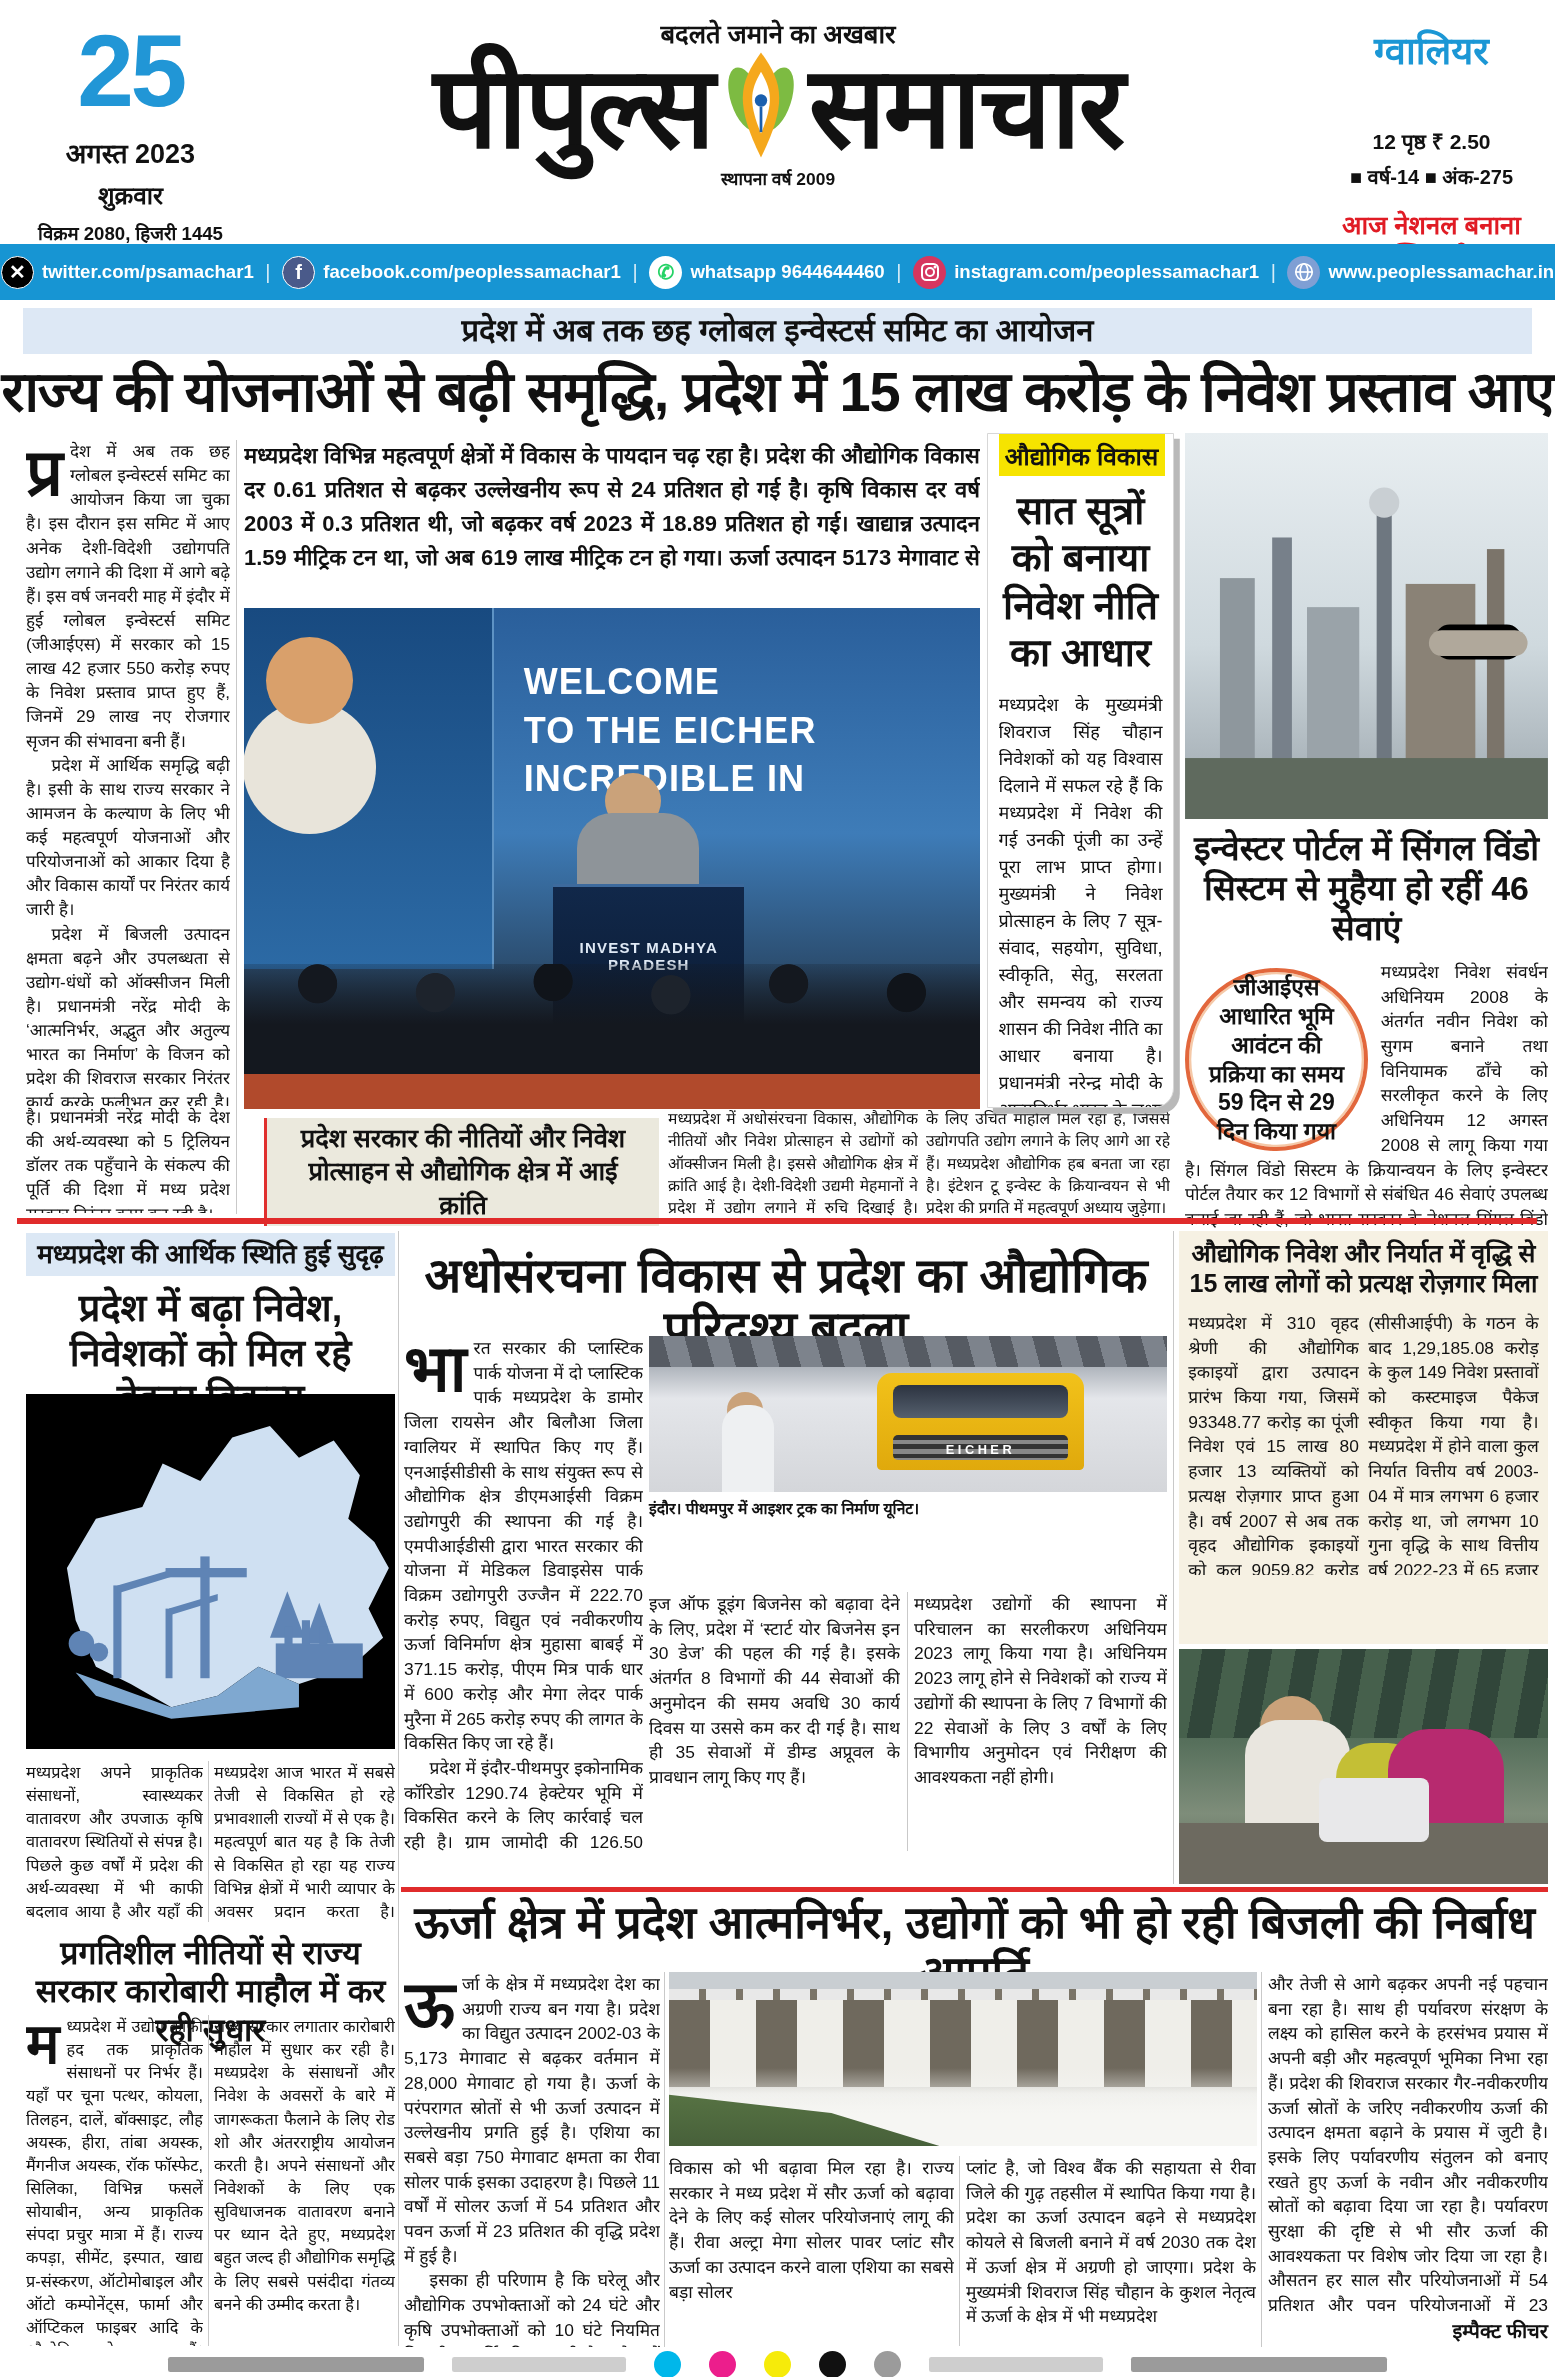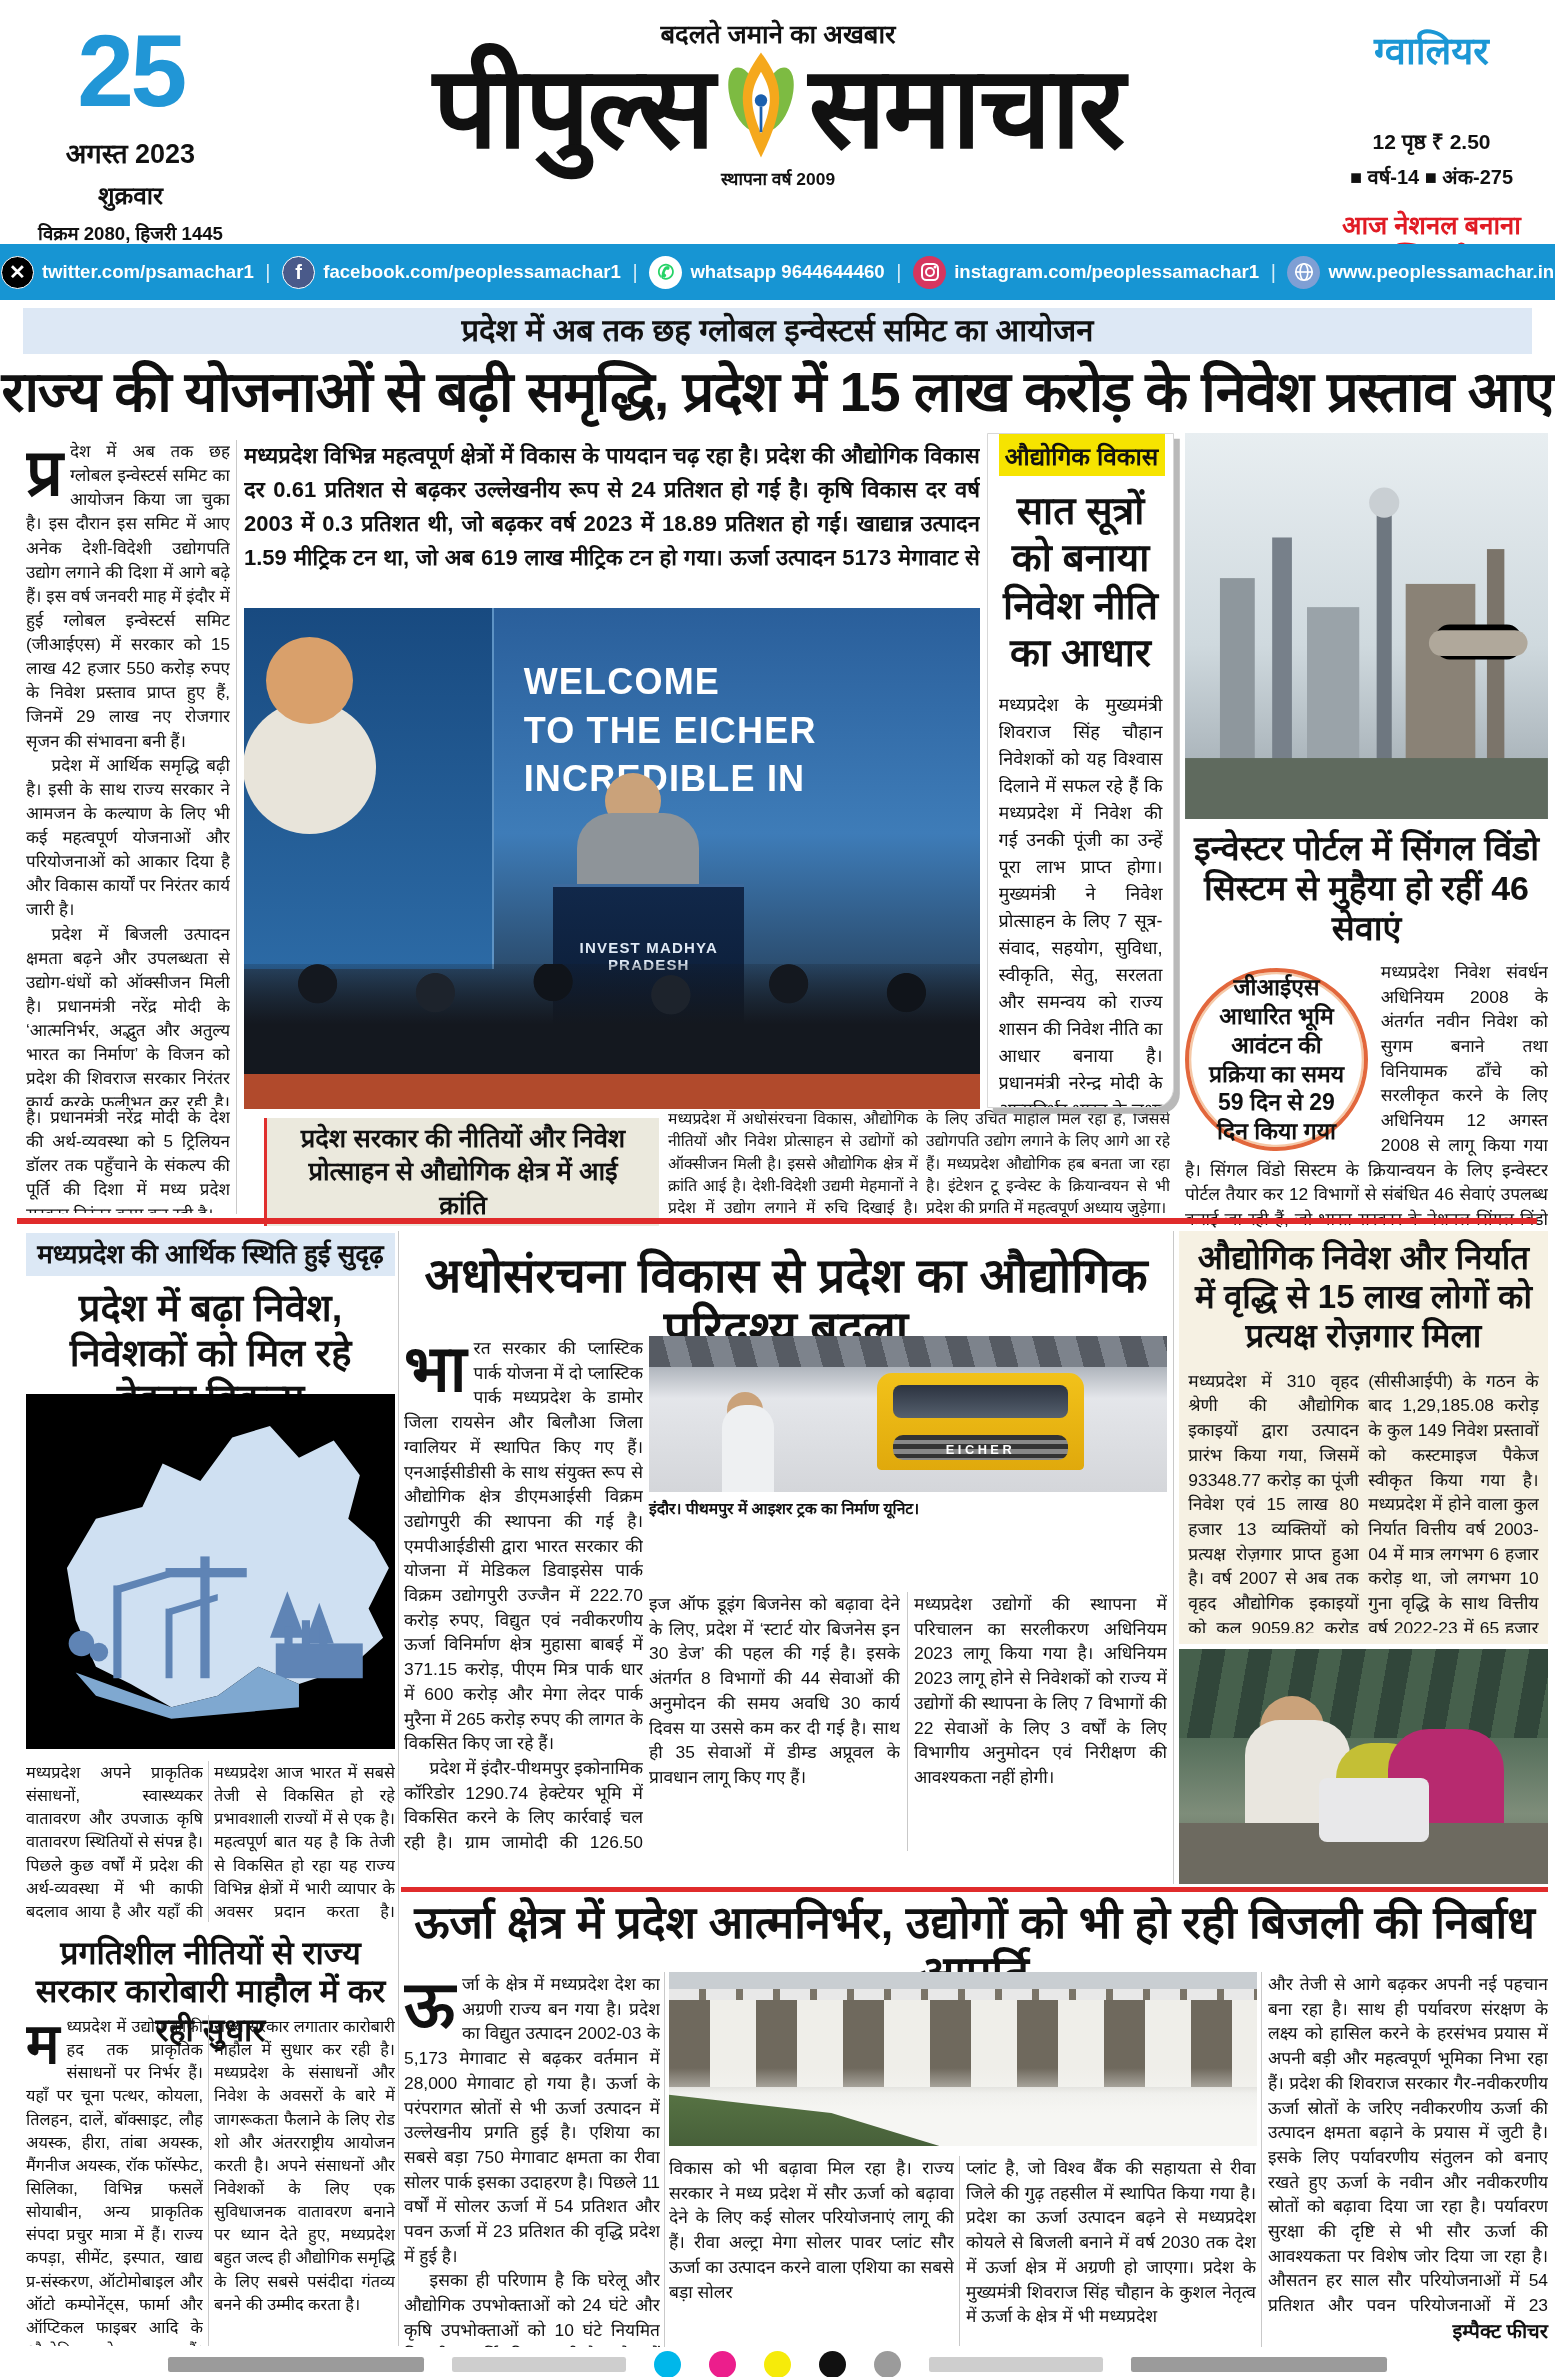--- a/index.html
+++ b/index.html
@@ -123,21 +123,21 @@
 
   .photo-map { background:#000; }
   .photo-truck { background:linear-gradient(180deg,#4a4f57 0%,#aab0b8 18%,#e4e6ea 40%,#d4d6da 100%); }
   .tk-beams { position:absolute; top:0; left:0; width:100%; height:20%;
     background:repeating-linear-gradient(75deg,#565b63 0 21px,#7d838c 21px 42px); }
   .tk-cab { position:absolute; left:44%; top:24%; width:40%; height:62%;
     background:linear-gradient(180deg,#f2c21a,#e0a90c); border-radius:15px 15px 4.6px 4.6px; }
   .tk-glass { position:absolute; left:8%; top:12%; width:84%; height:34%;
     background:linear-gradient(180deg,#2c3340,#55606e); border-radius:8.1px; }
   .tk-grille { position:absolute; left:8%; bottom:10%; width:84%; height:26%;
-    background:repeating-linear-gradient(180deg,#333 0 4.6px,#888 4.6px 9.3px); border-radius:10px;
+    background:repeating-linear-gradient(180deg,#333 0 4.6px,#888 4.6px 9.3px); border-radius:5px;
     text-align:center; color:#fff; font-weight:800; font-size:12.8px; line-height:1; letter-spacing:3.5px; }
   .tk-worker { position:absolute; left:14%; top:44%; width:52px; height:87px; border-radius:23px 23px 0 0; background:#eef0f2; }
   .tk-worker-head { position:absolute; left:15%; top:36%; width:36px; height:36px; border-radius:50%; background:#caa27a; }
 
   .photo-dam { background:linear-gradient(180deg,#c9ced2 0 12%,#8e8a7f 12% 14%,#7d7668 14%,#6f695d 45%,#e9e9e6 70%,#f4f4f1 100%); }
   .dam-bridge { position:absolute; top:10%; left:0; width:100%; height:6%;
     background:repeating-linear-gradient(90deg,#e8e8e8 0 30px,#7a7468 30px 37px); }
   .dam-gates { position:absolute; top:16%; left:0; width:100%; height:50%;
     background:repeating-linear-gradient(90deg,#6f695d 0 41px,#efeee9 41px 87px); }
   .dam-mist { position:absolute; bottom:0; left:0; width:100%; height:45%;
@@ -365,21 +365,21 @@
   </div>
   <div class="abs caption" style="left:649px; top:1497px; width:518px;">इंदौर। पीथमपुर में आइशर ट्रक का निर्माण यूनिट।</div>
 
   <div class="abs bt just clip" style="left:649px; top:1592px; width:251px; height:259px; font-size:17.4px;">इज ऑफ डूइंग बिजनेस को बढ़ावा देने के लिए, प्रदेश में ‘स्टार्ट योर बिजनेस इन 30 डेज’ की पहल की गई है। इसके अंतर्गत 8 विभागों की 44 सेवाओं की अनुमोदन की समय अवधि 30 कार्य दिवस या उससे कम कर दी गई है। साथ ही 35 सेवाओं में डीम्ड अप्रूवल के प्रावधान लागू किए गए हैं।</div>
   <div class="abs vrule" style="left:907px; top:1592px; height:259px;"></div>
   <div class="abs bt just clip" style="left:914px; top:1592px; width:253px; height:259px; font-size:17.4px;">मध्यप्रदेश उद्योगों की स्थापना में परिचालन का सरलीकरण अधिनियम 2023 लागू किया गया है। अधिनियम 2023 लागू होने से निवेशकों को राज्य में उद्योगों की स्थापना के लिए 7 विभागों की 22 सेवाओं के लिए 3 वर्षों के लिए विभागीय अनुमोदन एवं निरीक्षण की आवश्यकता नहीं होगी।</div>
 
   <div class="abs vrule" style="left:1173px; top:1231px; height:653px;"></div>
 
   <div class="abs cream clip" style="left:1179px; top:1231px; width:369px; height:413px; padding:8.1px 9.3px;">
-    <div class="ip-head" style="font-size:33px;">औद्योगिक निवेश और निर्यात में वृद्धि से 15 लाख लोगों को प्रत्यक्ष रोज़गार मिला</div>
+    <div class="ip-head" style="font-size:25px;">औद्योगिक निवेश और निर्यात में वृद्धि से 15 लाख लोगों को प्रत्यक्ष रोज़गार मिला</div>
     <div style="display:flex; gap:9.3px; margin-top:12.8px;">
       <div class="bt just clip" style="width:172px; height:264px; font-size:17.4px;">मध्यप्रदेश में 310 वृहद श्रेणी की औद्योगिक इकाइयों द्वारा उत्पादन प्रारंभ किया गया, जिसमें 93348.77 करोड़ का पूंजी निवेश एवं 15 लाख 80 हजार 13 व्यक्तियों को प्रत्यक्ष रोज़गार प्राप्त हुआ है। वर्ष 2007 से अब तक वृहद औद्योगिक इकाइयों को कुल 9059.82 करोड़ की सुविधा सहायता वितरित की गई है। वर्ष 2013 में निवेश संवर्धन पर मंत्रि-परिषद समिति</div>
       <div class="bt just clip" style="width:172px; height:264px; font-size:17.4px;">(सीसीआईपी) के गठन के बाद 1,29,185.08 करोड़ के कुल 149 निवेश प्रस्तावों को कस्टमाइज पैकेज स्वीकृत किया गया है। मध्यप्रदेश में होने वाला कुल निर्यात वित्तीय वर्ष 2003-04 में मात्र लगभग 6 हजार करोड़ था, जो लगभग 10 गुना वृद्धि के साथ वित्तीय वर्ष 2022-23 में 65 हजार करोड़ रुपए से अधिक के आंकड़े को पार कर चुका है।</div>
     </div>
   </div>
 
   <div class="abs photo photo-sewing" style="left:1179px; top:1649px; width:369px; height:235px;">
     <div class="ps-roof"></div>
     <div class="ps-man-head"></div>
     <div class="ps-man"></div>

